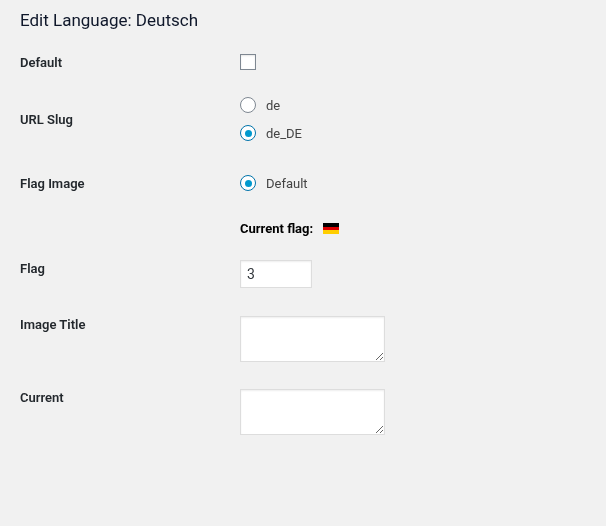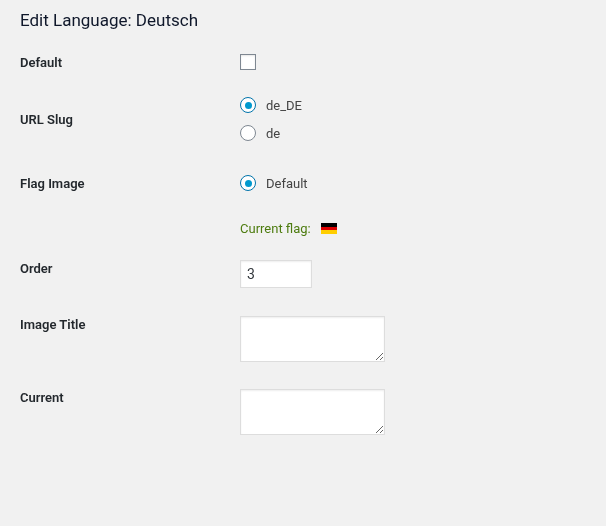--- a/index.html
+++ b/index.html
@@ -62,21 +62,21 @@
       background: #0099ce;
       display: none;
     }
     .radio-outer.checked .radio-dot { display: block; }
     .radio-label { color: #444; }
     .flag-row {
       display: flex;
       align-items: center;
       margin-top: 30px;
     }
-    .flag-text { margin-right: 10px; color: #4d7c0f; }
+    .flag-text { margin-right: 10px; color: #000000; font-weight: bold; }
     .flag {
       width: 16px; height: 11px;
       display: inline-flex;
       flex-direction: column;
     }
     .flag .b { height: 3.7px; background: #000; }
     .flag .r { height: 3.7px; background: #dd0000; }
     .flag .y { height: 3.7px; background: #ffce00; }
     input[type="text"], input.num, textarea {
       background: #fff;
@@ -101,28 +101,28 @@
   <div class="field-label">Default</div>
   <div class="field-control">
     <span class="cb"></span>
   </div>
 </div>
 
 <div class="field-row url-row">
   <div class="field-label">URL Slug</div>
   <div class="field-control">
     <div class="radio-row">
+      <span class="radio-outer"></span>
+      <span class="radio-label">de</span>
+    </div>
+    <div class="radio-row">
       <span class="radio-outer checked">
           <span class="radio-dot"></span>
         </span>
       <span class="radio-label">de_DE</span>
-    </div>
-    <div class="radio-row">
-      <span class="radio-outer"></span>
-      <span class="radio-label">de</span>
     </div>
   </div>
 </div>
 
 <div class="field-row flagimg-row">
   <div class="field-label">Flag Image</div>
   <div class="field-control">
     <div class="radio-row">
       <span class="radio-outer checked">
           <span class="radio-dot"></span>
@@ -134,21 +134,21 @@
       <span class="flag">
         <span class="b"></span>
           <span class="r"></span>
           <span class="y"></span>
       </span>
     </div>
   </div>
 </div>
 
 <div class="field-row order-row">
-  <div class="field-label">Order</div>
+  <div class="field-label">Flag</div>
   <div class="field-control">
     <input class="num" type="text" value="3" style="">
   </div>
 </div>
 
 <div class="field-row">
   <div class="field-label">Image Title</div>
   <div class="field-control">
     <textarea style=""></textarea>
   </div>

